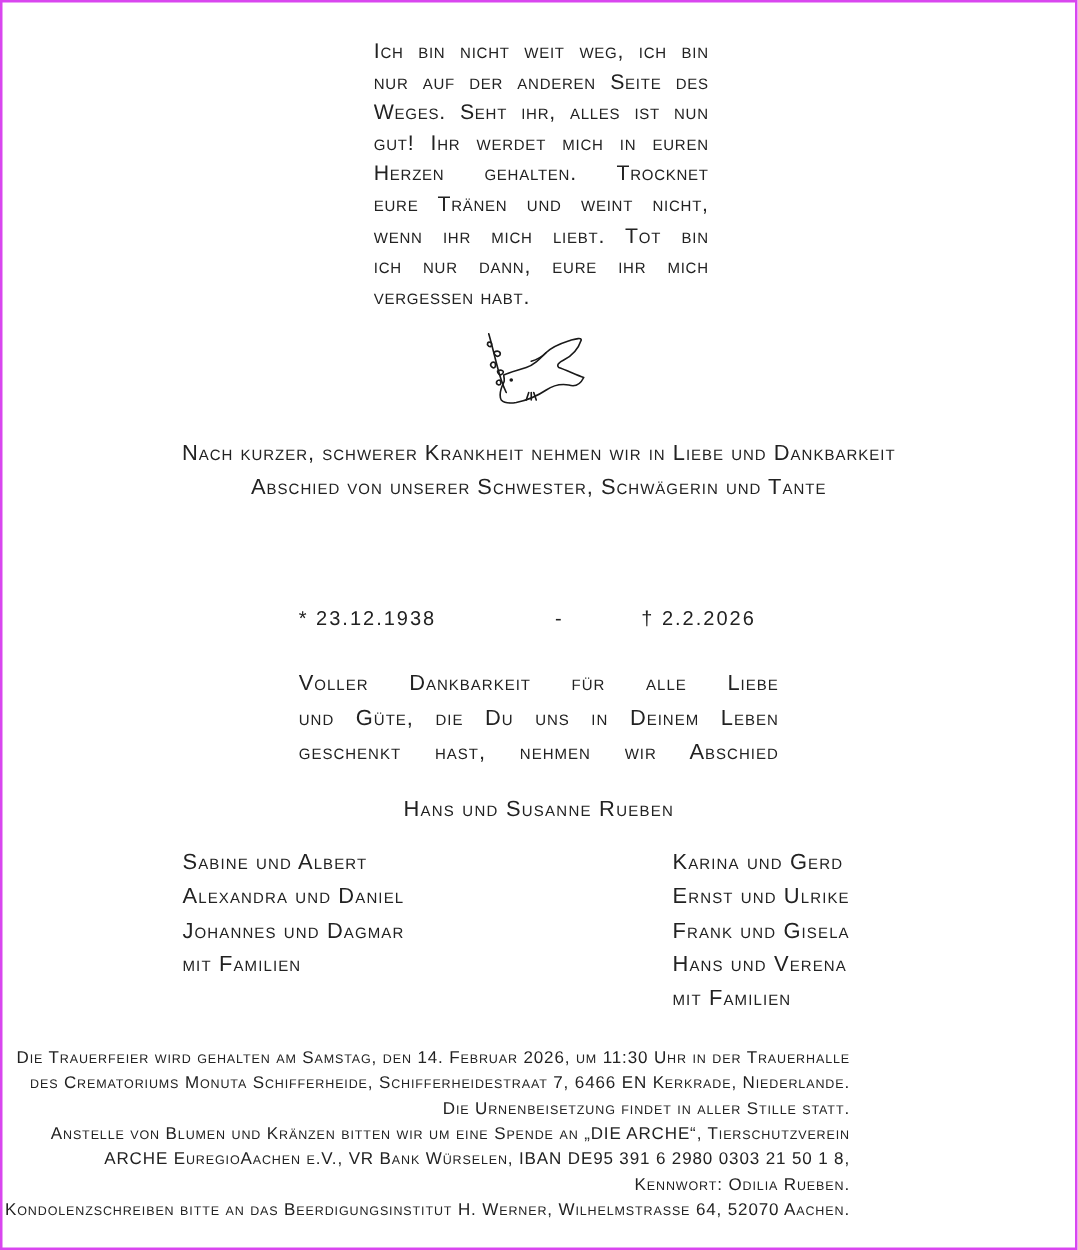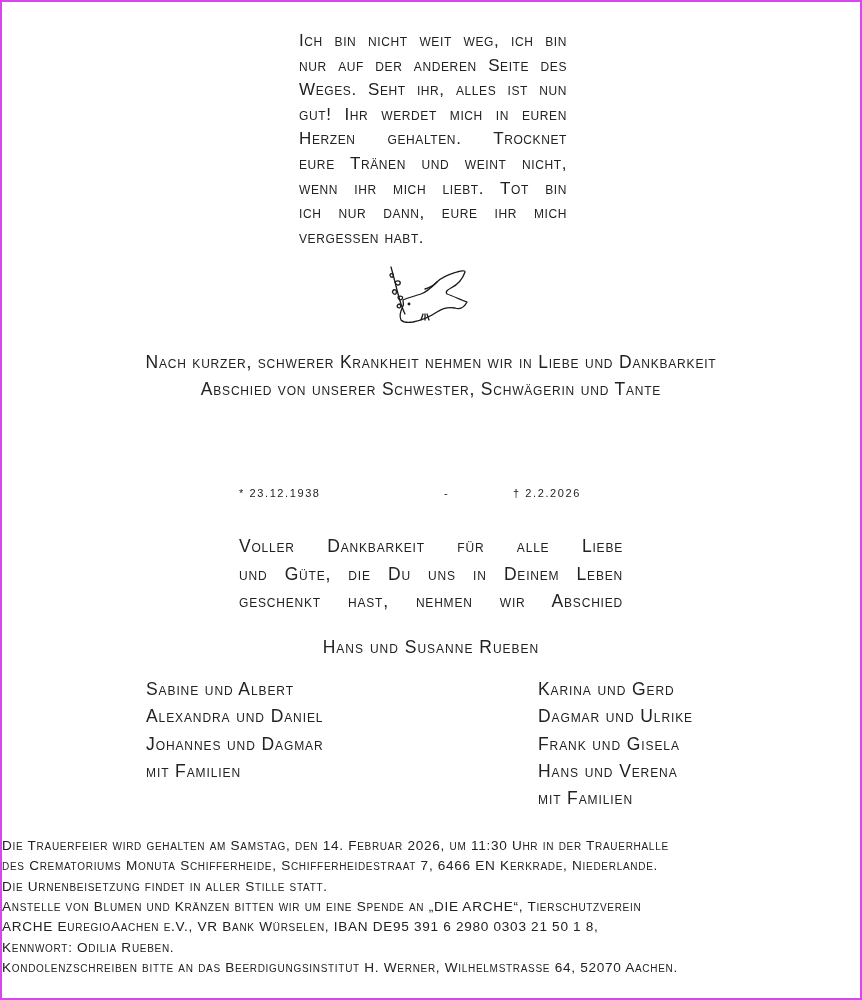--- a/index.html
+++ b/index.html
@@ -70,21 +70,21 @@
       text-align: center;
       font-size: 46px;
       letter-spacing: 2.5px;
       font-variant: small-caps;
       white-space: nowrap;
       color: #1e1e1e;
     }
     .dates {
       position: absolute;
       top: 485px;
-      font-size: 11px;
+      font-size: 16px;
       letter-spacing: 1.6px;
       white-space: nowrap;
     }
     .dates.birth { left: 237px; }
     .dates.sep { left: 442px; }
     .dates.death { left: 511px; text-align: center; }
     .gratitude {
       position: absolute;
       left: 237px;
       top: 531px;
@@ -120,21 +120,21 @@
       font-variant: small-caps;
       white-space: nowrap;
     }
     .family-col.left { left: 144px; }
     .family-col.right { left: 536px; }
     .family-col .fline { display: block; }
     .notice {
       position: absolute;
       left: 0;
       width: 678px;
-      text-align: left;
+      text-align: right;
       font-size: 13.6px;
       letter-spacing: 0.7px;
       font-variant: small-caps;
       white-space: nowrap;
     }
     .notice .nline { display: block; line-height: 20.3px; }
     .notice.ceremony { top: 834px; }
     .notice.donation { top: 895px; }
     .notice.condolence { top: 956px; }
   </style>
@@ -191,21 +191,21 @@
 
   <div class="family-col left">
     <span class="fline">Sabine und Albert</span>
     <span class="fline">Alexandra und Daniel</span>
     <span class="fline">Johannes und Dagmar</span>
     <span class="fline">mit Familien</span>
   </div>
 
   <div class="family-col right">
     <span class="fline">Karina und Gerd</span>
-    <span class="fline">Dagmar und Ulrike</span>
+    <span class="fline">Ernst und Ulrike</span>
     <span class="fline">Frank und Gisela</span>
     <span class="fline">Hans und Verena</span>
     <span class="fline">mit Familien</span>
   </div>
 
   <div class="notice ceremony">
     <span class="nline">Die Trauerfeier wird gehalten am Samstag, den 14. Februar 2026, um 11:30 Uhr in der Trauerhalle</span>
     <span class="nline">des Crematoriums Monuta Schifferheide, Schifferheidestraat 7, 6466 EN Kerkrade, Niederlande.</span>
     <span class="nline">Die Urnenbeisetzung findet in aller Stille statt.</span>
   </div>

